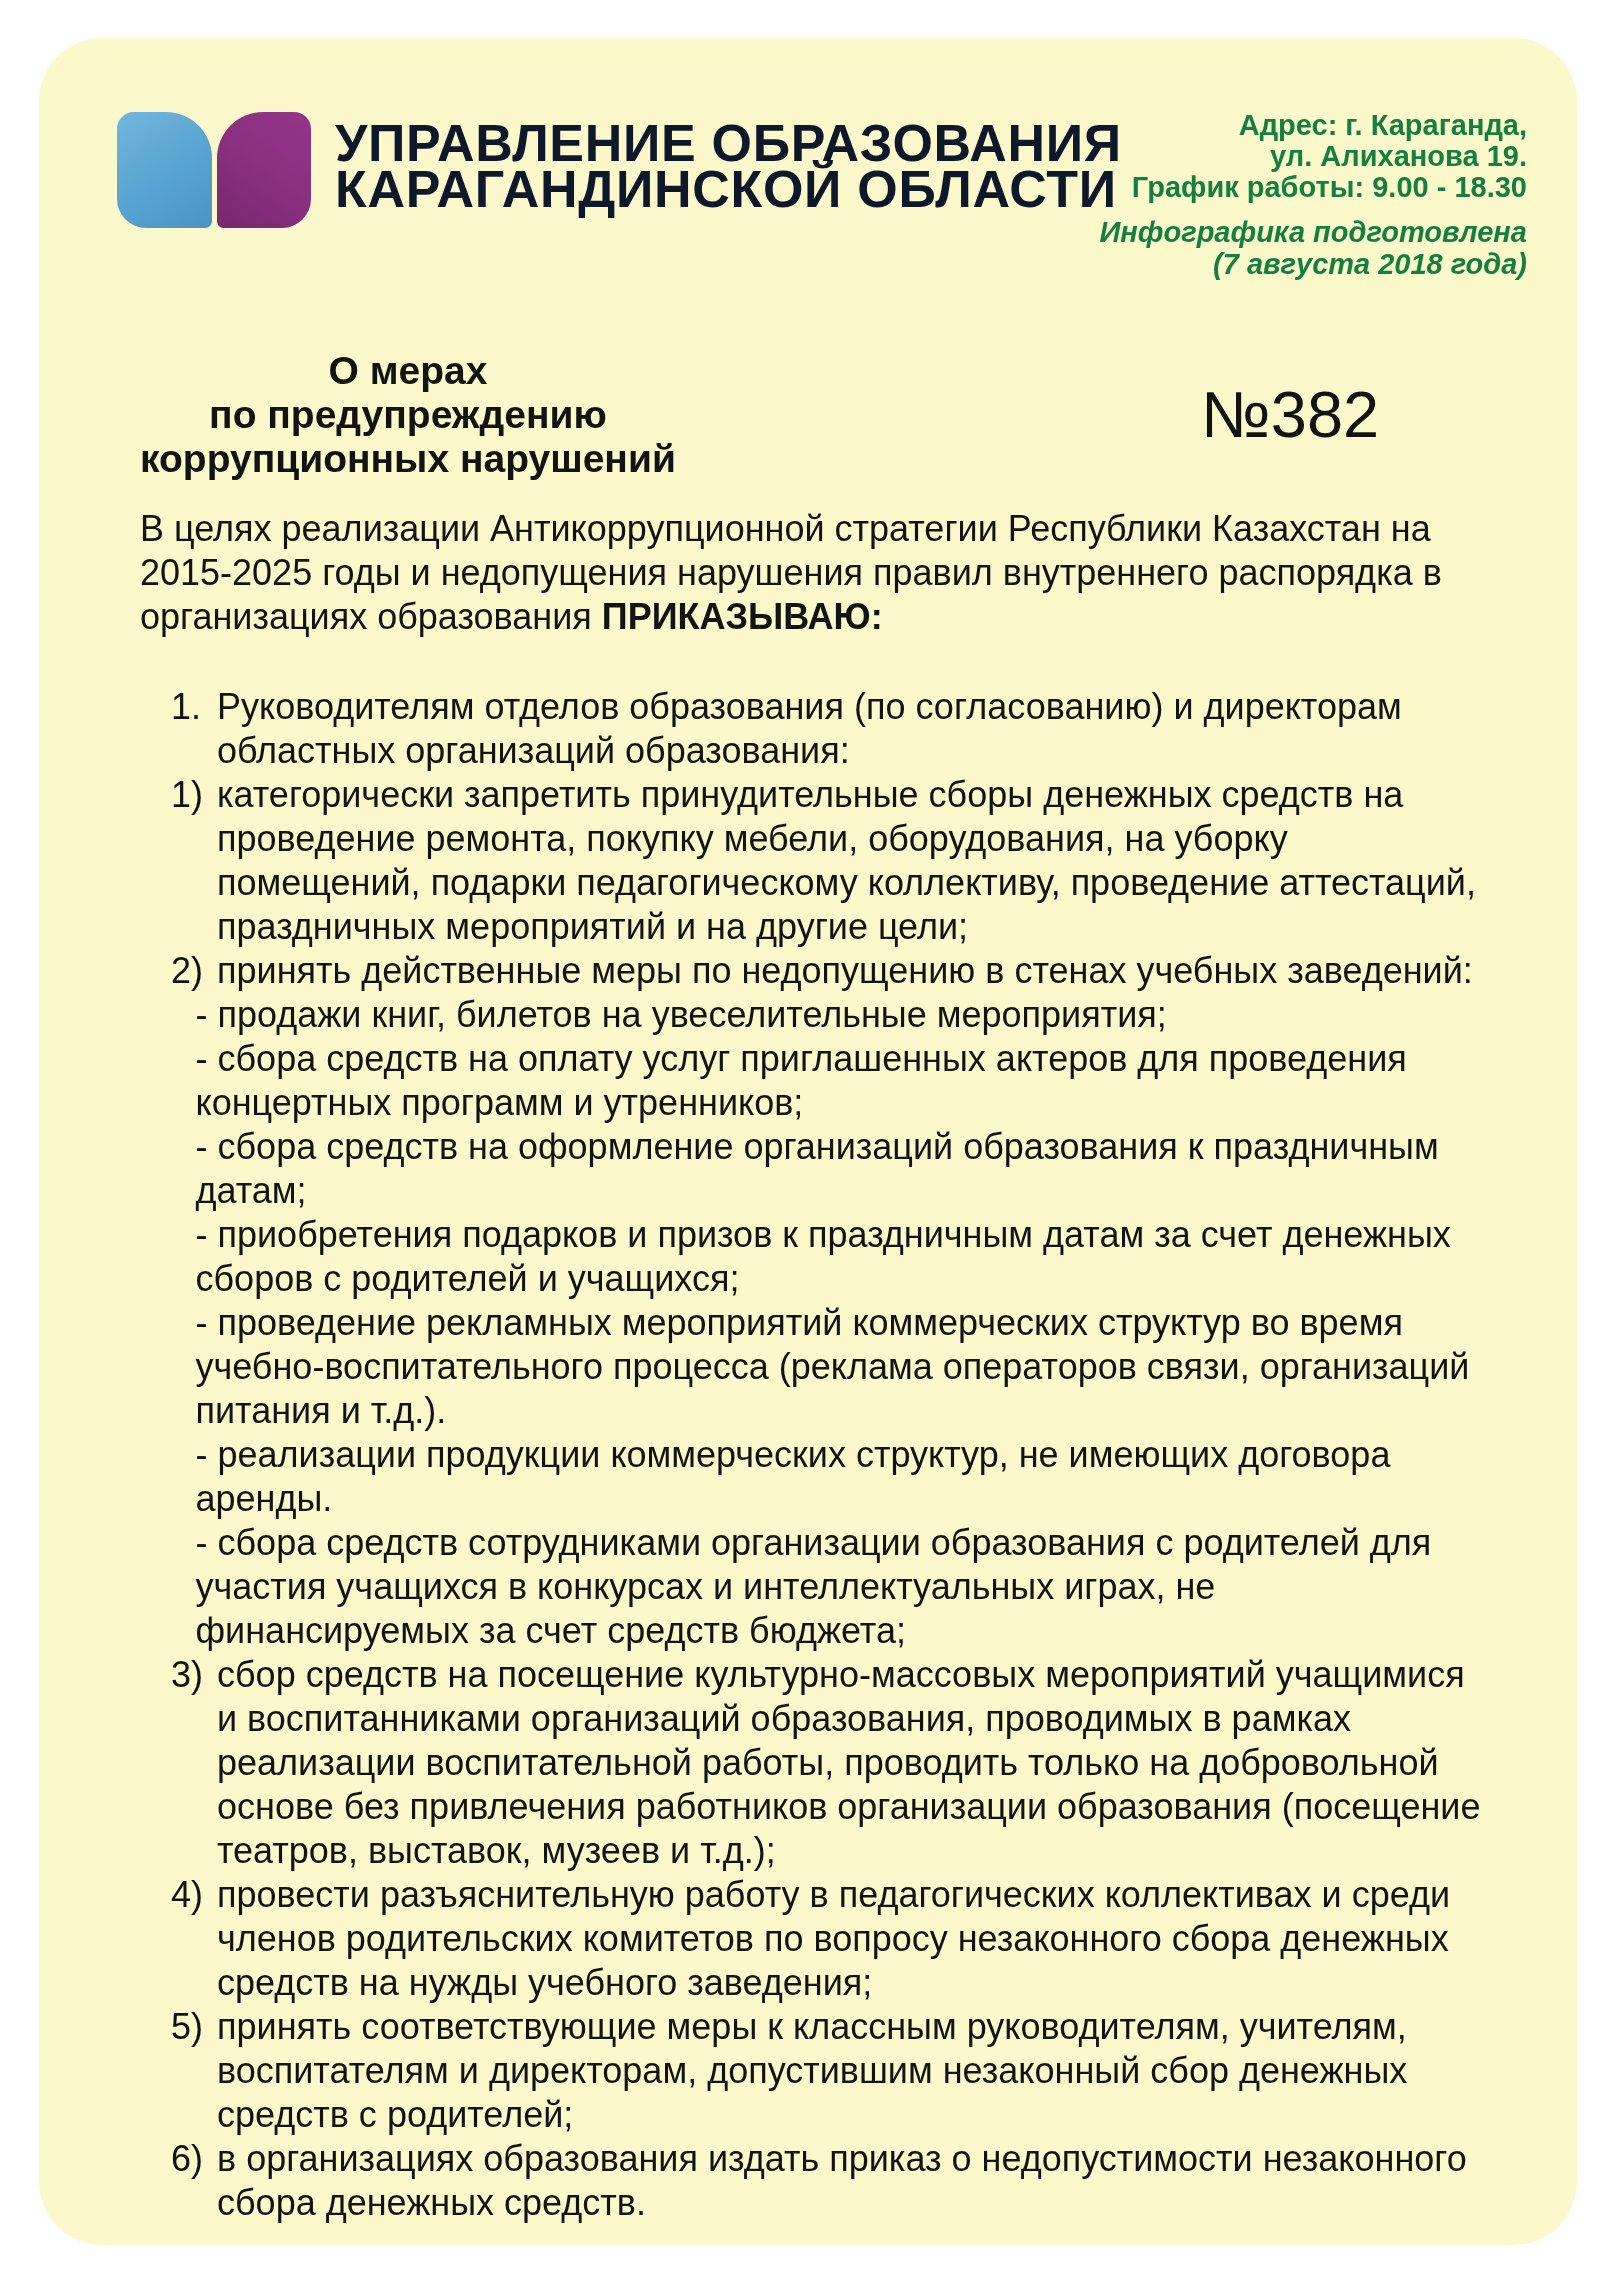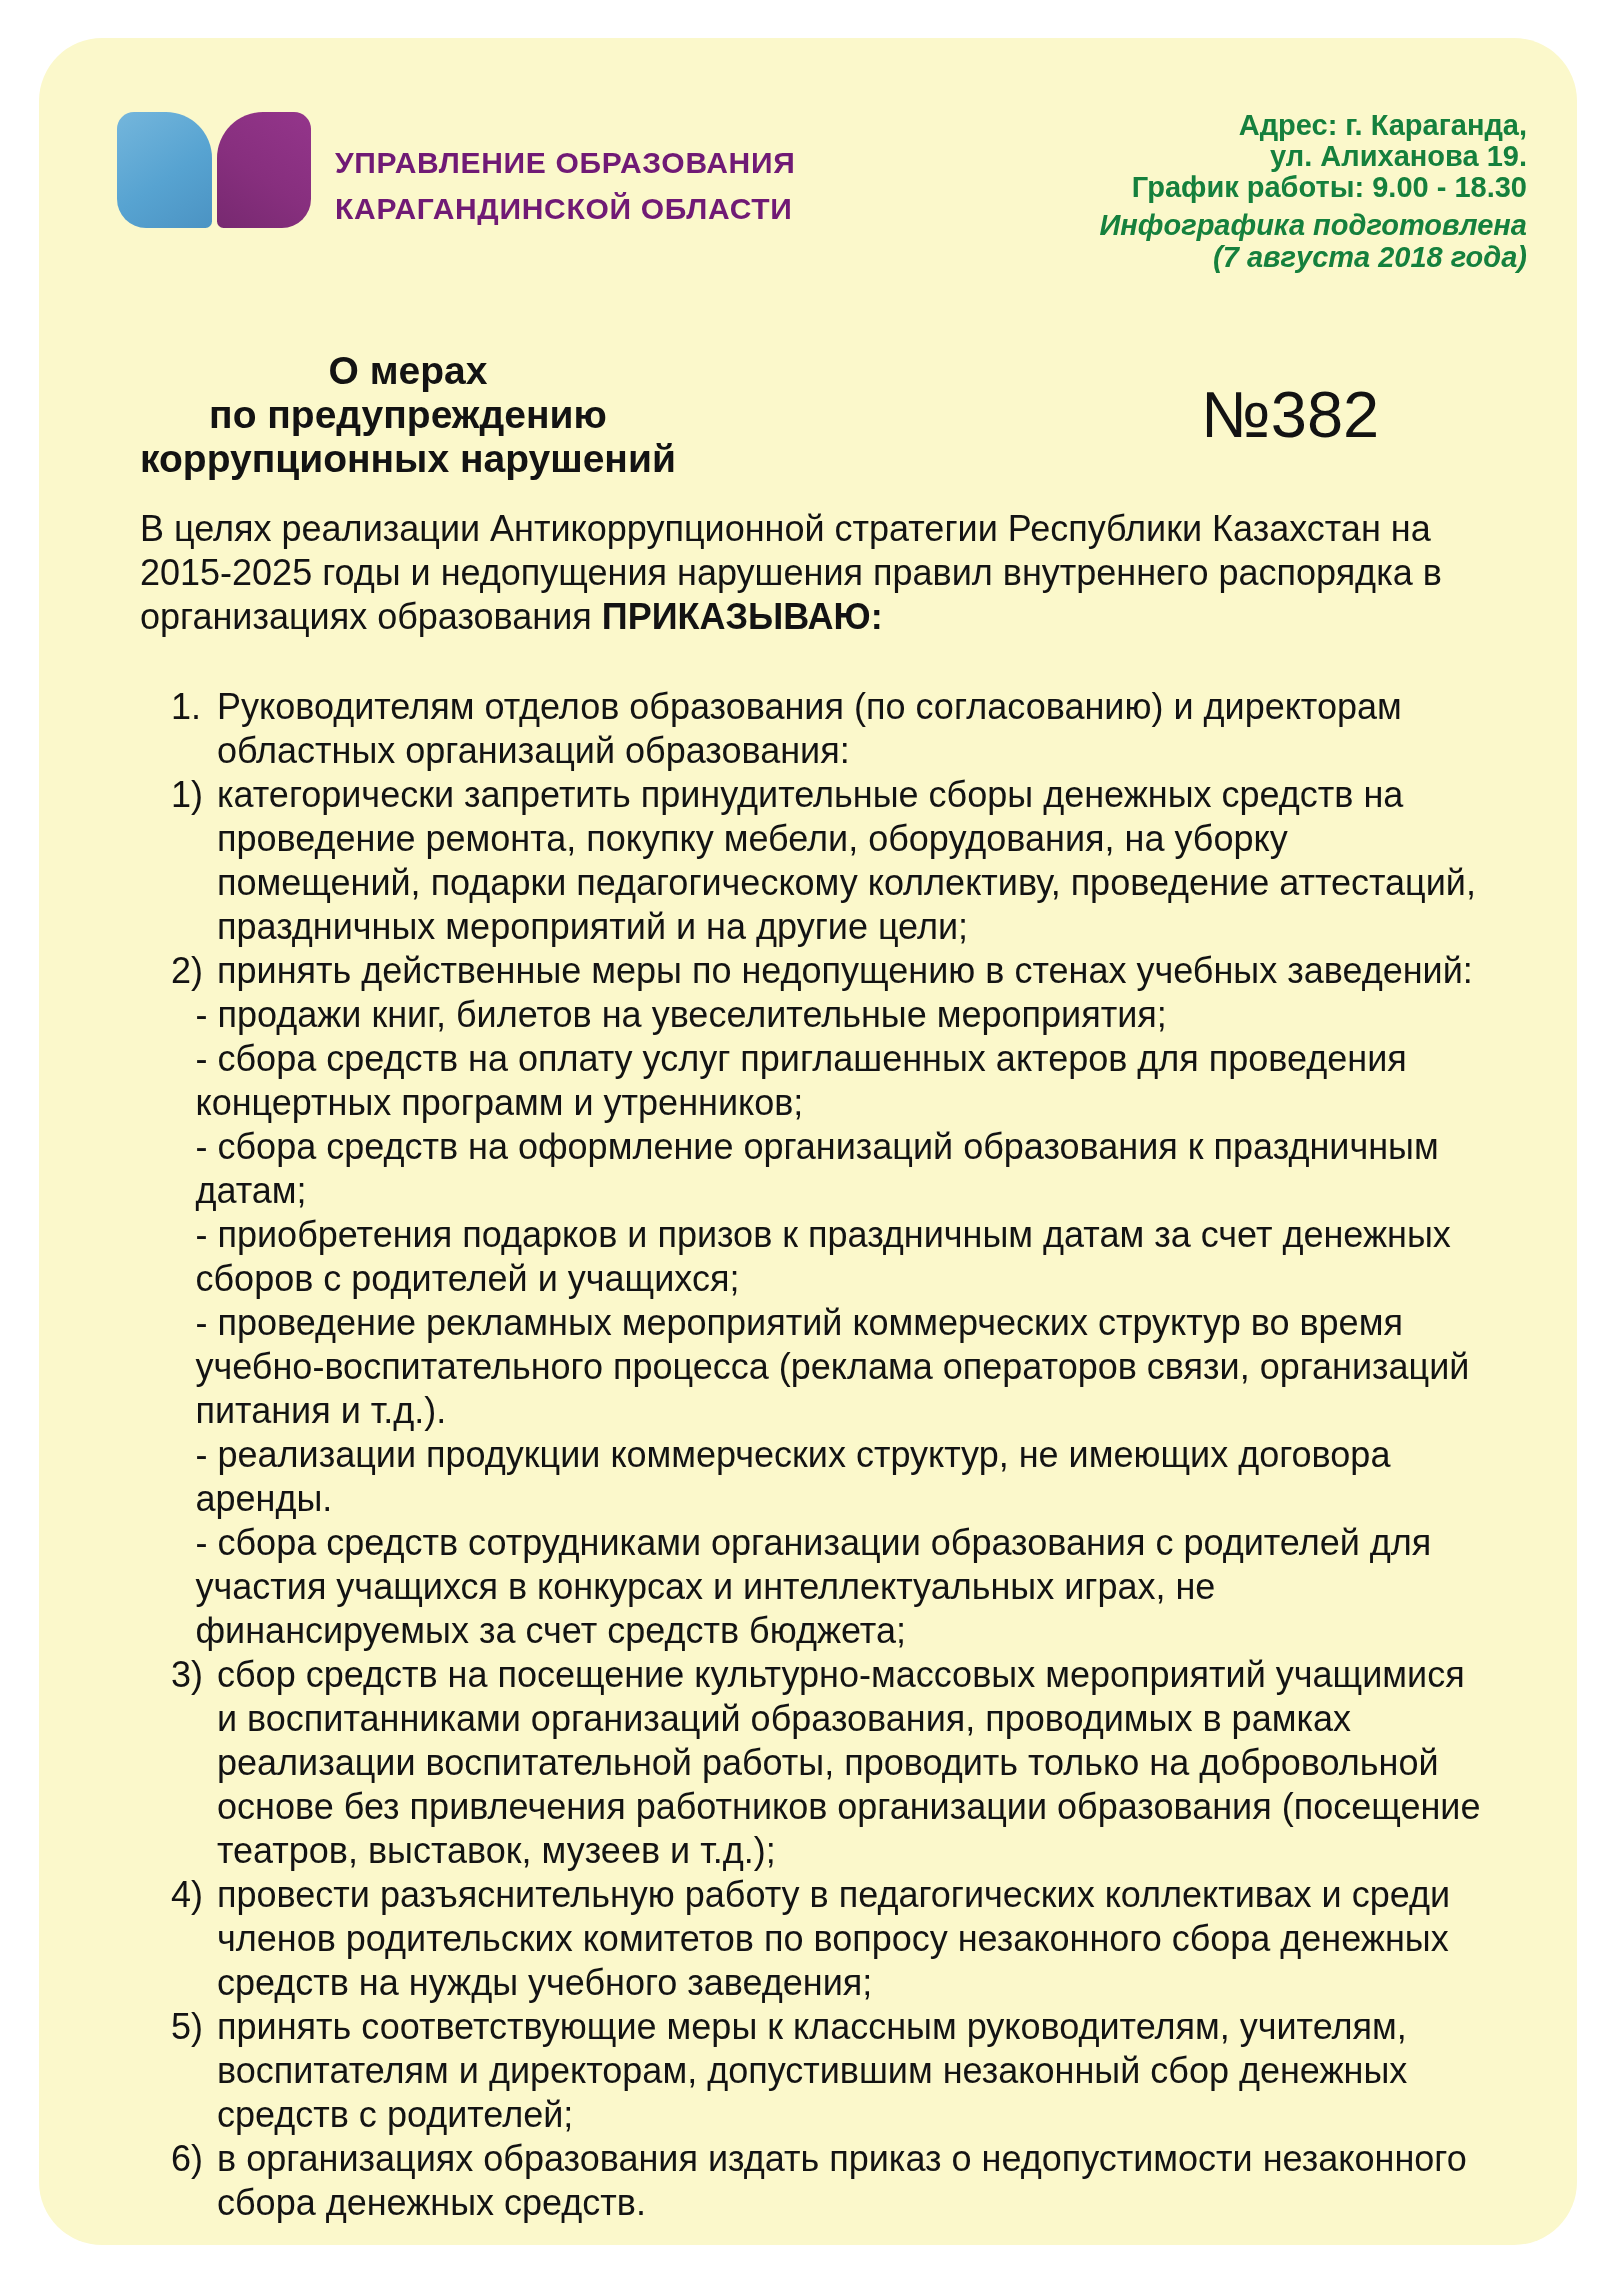--- a/index.html
+++ b/index.html
@@ -27,29 +27,29 @@
     background:linear-gradient(145deg,#74b6dc 0%,#57a3d1 55%,#4b93c3 100%);
     border-radius:17px 46px 6.5px 29px;
   }
   .logo .pg-right {
     right:0; width:94px;
     background:linear-gradient(215deg,#94358b 0%,#872f7e 55%,#772970 100%);
     border-radius:46px 17px 29px 6.5px;
   }
   .org-title {
     position:absolute; left:296px; top:82px;
-    font-size:30px; font-weight:bold; line-height:46px;
-    letter-spacing:0.7px; color:#701a75; white-space:nowrap;margin-top:20px;
+    font-size:52px; font-weight:bold; line-height:46px;
+    letter-spacing:0.7px; color:#0f172a; white-space:nowrap;
   }
   .address {
     position:absolute; right:50px; top:72px;
     text-align:right; font-weight:bold;
     font-size:29px; line-height:31px; color:#15803d;
   }
-  .address .note { margin-top:6px; font-style:italic; line-height:32px; }
+  .address .note { margin-top:13px; font-style:italic; line-height:32px; }
 
   
   .doc-title {
     position:absolute; left:101px; top:311px;
     font-size:39px; font-weight:bold; line-height:44px; color:#131313;text-align:center;
   }
   .doc-number {
     position:absolute; left:1162px; top:344px;
     font-size:65px; font-weight:normal; line-height:65px; color:#131313;
     white-space:nowrap;

